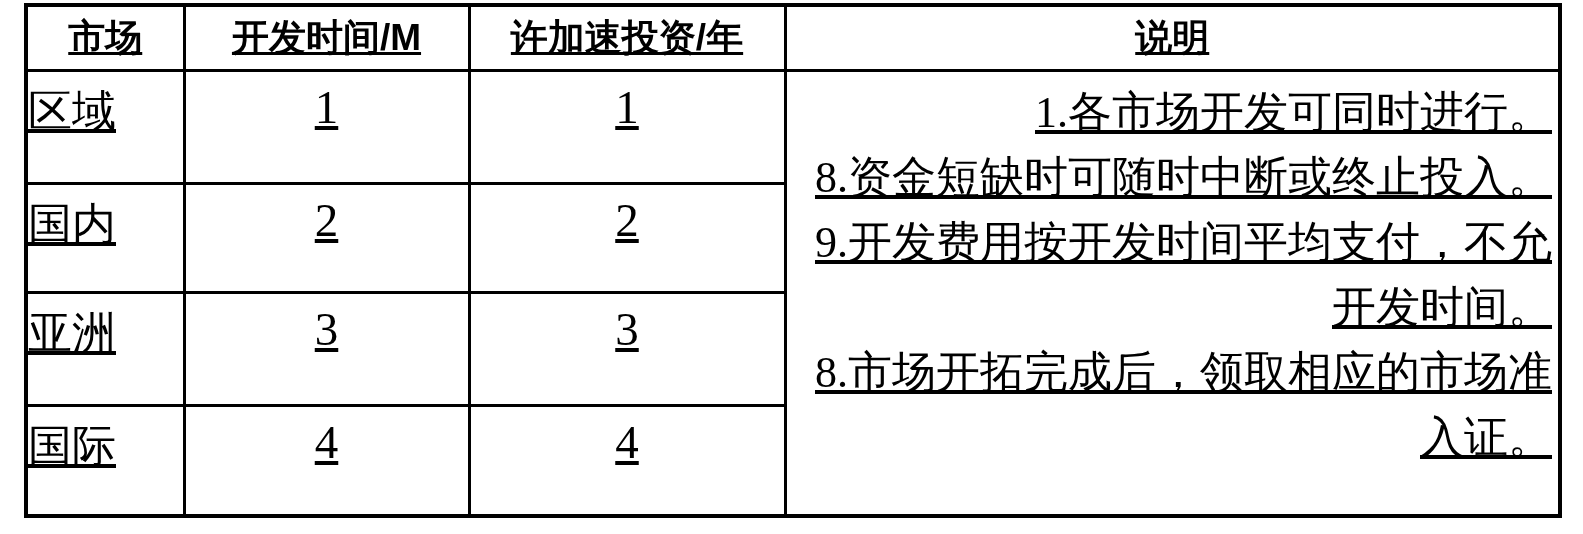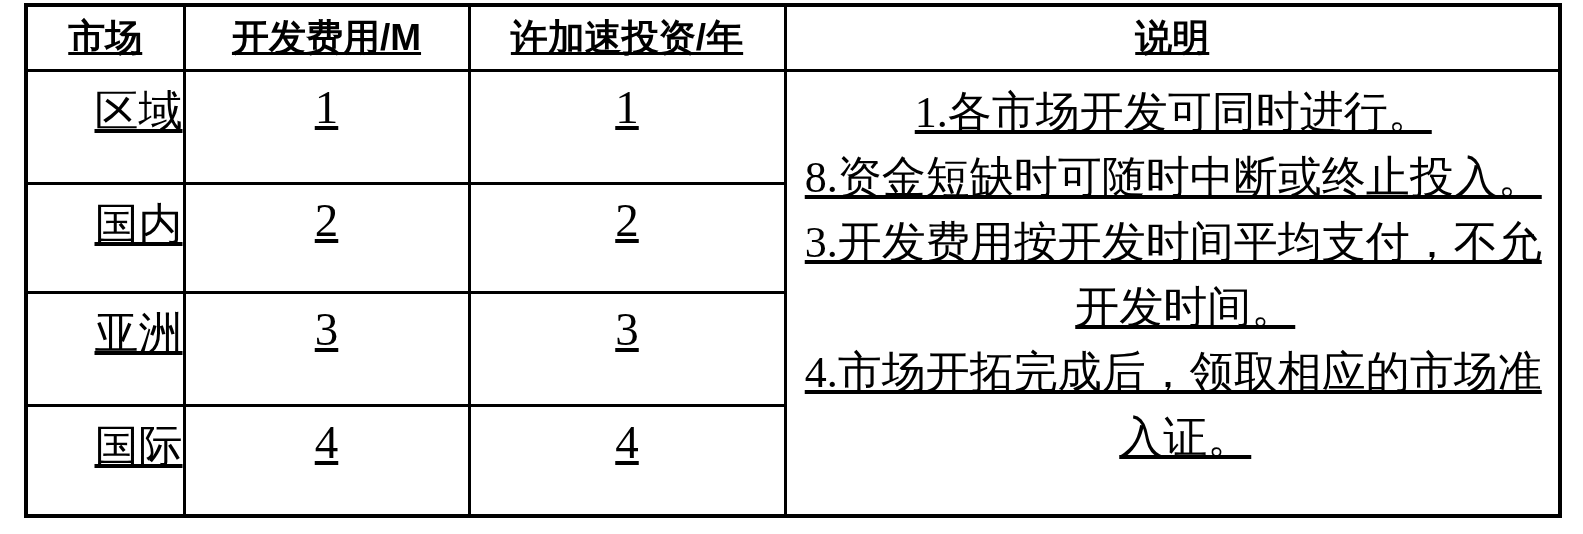--- a/index.html
+++ b/index.html
@@ -37,38 +37,38 @@
     text-align: center;
     vertical-align: middle;
     height: 62px;
     padding: 0;
   }
   td {
     vertical-align: top;
     padding: 0;
   }
   td.market-cell {
-    text-align: right;
+    text-align: left;
     font-size: 44px;
     padding-top: 10px;
   }
   td.num-cell {
     text-align: center;
     font-size: 47px;
     padding-top: 8px;
   }
   tr.row-1 td { height: 100px; }
   tr.row-2 td { height: 96px; }
   tr.row-3 td { height: 100px; }
   tr.row-4 td { height: 97px; }
   td.notes-cell {
     padding: 8px 6px 0 8px;
     font-size: 44px;
     line-height: 65px;
-    text-align: center;
+    text-align: right;
   }
   .note-line {
     white-space: nowrap;
   }
   .note-line.cont {
     padding-left: 24px;
   }
 </style>
 </head>
 <body>
@@ -77,43 +77,43 @@
   <table class="market-table">
     <colgroup>
       <col style="width:158px">
       <col style="width:285px">
       <col style="width:316px">
       <col style="width:775px">
     </colgroup>
     <thead>
       <tr>
         <th>市场</th>
-        <th>开发费用/M</th>
+        <th>开发时间/M</th>
         <th>许加速投资/年</th>
         <th>说明</th>
       </tr>
     </thead>
     <tbody>
       <tr class="row-1">
         <td class="market-cell">区域</td>
         <td class="num-cell">1</td>
         <td class="num-cell">1</td>
         <td class="notes-cell" rowspan="4">
           <div class="note">
             <div class="note-line">1.各市场开发可同时进行。</div>
           </div>
           <div class="note">
             <div class="note-line">8.资金短缺时可随时中断或终止投入。</div>
           </div>
           <div class="note">
-            <div class="note-line">3.开发费用按开发时间平均支付，不允</div>
+            <div class="note-line">9.开发费用按开发时间平均支付，不允</div>
             <div class="note-line cont">开发时间。</div>
           </div>
           <div class="note">
-            <div class="note-line">4.市场开拓完成后，领取相应的市场准</div>
+            <div class="note-line">8.市场开拓完成后，领取相应的市场准</div>
             <div class="note-line cont">入证。</div>
           </div>
         </td>
       </tr>
       <tr class="row-2">
         <td class="market-cell">国内</td>
         <td class="num-cell">2</td>
         <td class="num-cell">2</td>
       </tr>
       <tr class="row-3">

